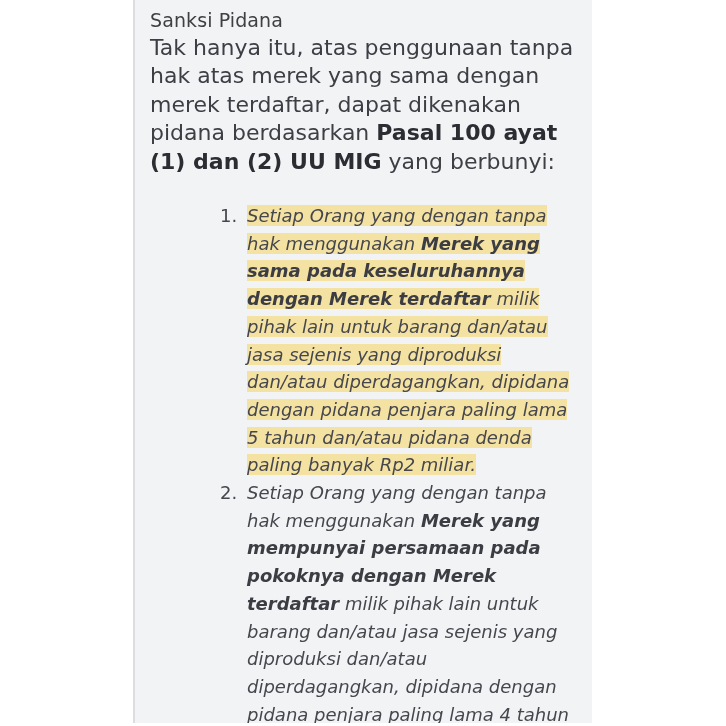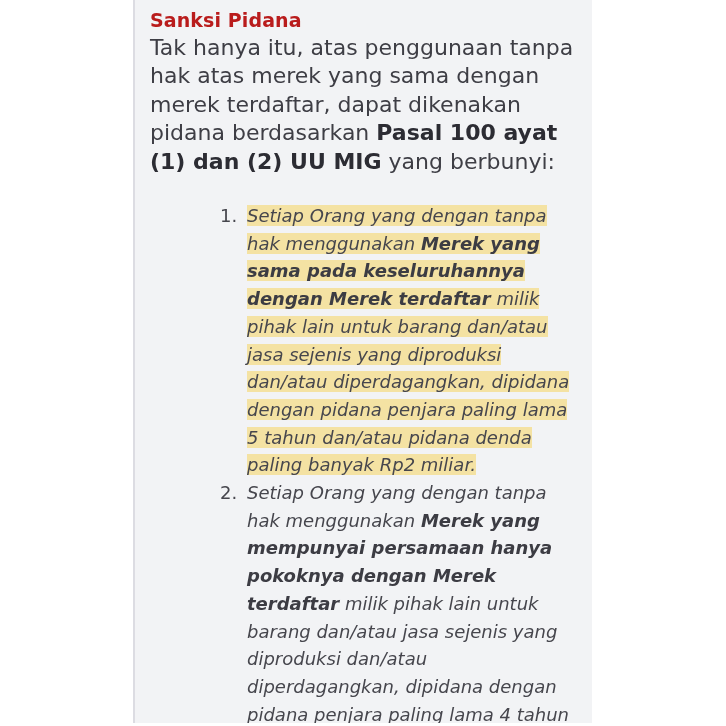--- a/index.html
+++ b/index.html
@@ -26,22 +26,22 @@
     box-sizing: border-box;
     background: #f2f3f5;
     border-left: 2px solid #dcdce2;
     padding: 6px 16px 0 15px;
     overflow: hidden;
   }
   .section-heading {
     margin: 0;
     font-size: 19px;
     line-height: 28px;
-    font-weight: bold;
-    color: #b91c1c;
+    font-weight: normal;
+    color: #404040;
     letter-spacing: 0.1px;
   }
   .intro-paragraph {
     margin: 0;
     font-size: 22px;
     line-height: 28.4px;
     color: #3e3e45;
   }
   .intro-paragraph .b {
     font-weight: bold;
@@ -78,16 +78,16 @@
 </style>
 </head>
 <body>
 
 <div class="page">
   <div class="content-panel">
     <h2 class="section-heading">Sanksi Pidana</h2>
     <p class="intro-paragraph"><span>Tak hanya itu, atas penggunaan tanpa hak atas merek yang sama dengan merek terdaftar, dapat dikenakan pidana berdasarkan </span><span class="b">Pasal 100 ayat (1) dan (2) UU MIG</span><span> yang berbunyi:</span></p>
     <ol class="sanctions-list">
         <li><span class="li-num">1.</span><span class="hl"><span>Setiap Orang yang dengan tanpa hak menggunakan </span><span class="b">Merek yang sama pada keseluruhannya dengan Merek terdaftar</span><span> milik pihak lain untuk barang dan/atau jasa sejenis yang diproduksi dan/atau diperdagangkan, dipidana dengan pidana penjara paling lama 5 tahun dan/atau pidana denda paling banyak Rp2 miliar.</span></span></li>
-        <li><span class="li-num">2.</span><span>Setiap Orang yang dengan tanpa hak menggunakan </span><span class="b">Merek yang mempunyai persamaan hanya pokoknya dengan Merek terdaftar</span><span> milik pihak lain untuk barang dan/atau jasa sejenis yang diproduksi dan/atau diperdagangkan, dipidana dengan pidana penjara paling lama 4 tahun dan/atau denda paling banyak Rp2 miliar.</span></li>
+        <li><span class="li-num">2.</span><span>Setiap Orang yang dengan tanpa hak menggunakan </span><span class="b">Merek yang mempunyai persamaan pada pokoknya dengan Merek terdaftar</span><span> milik pihak lain untuk barang dan/atau jasa sejenis yang diproduksi dan/atau diperdagangkan, dipidana dengan pidana penjara paling lama 4 tahun dan/atau denda paling banyak Rp2 miliar.</span></li>
       </ol>
   </div>
 </div>
 
 </body></html>

